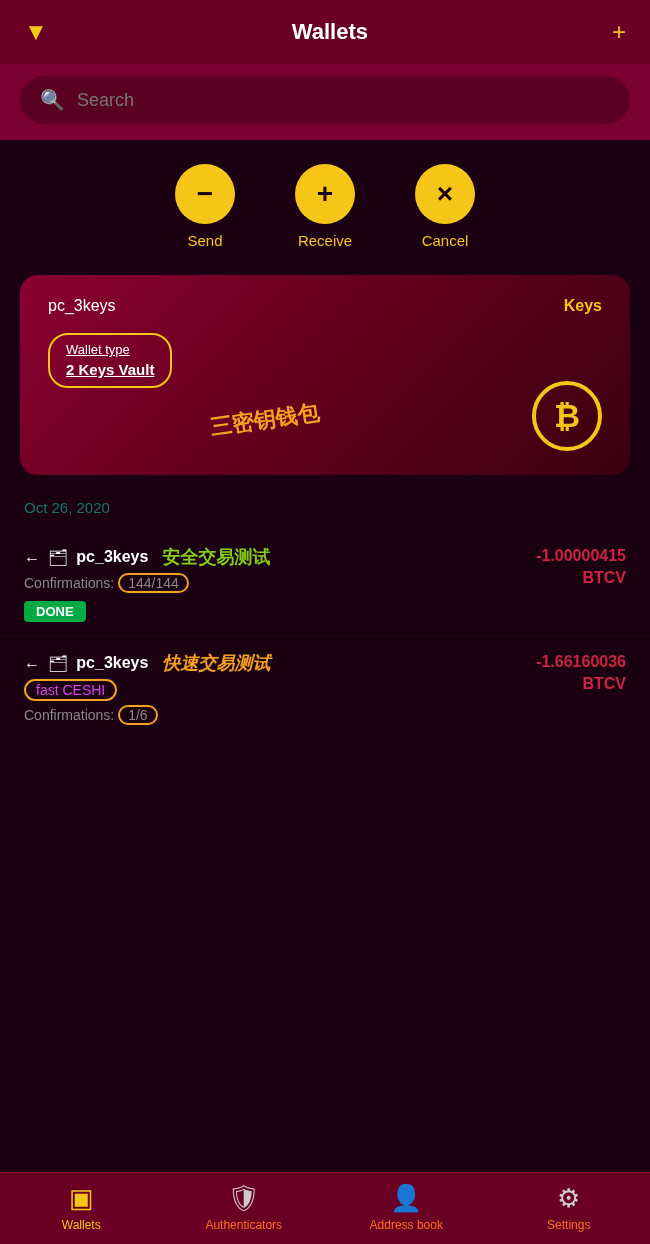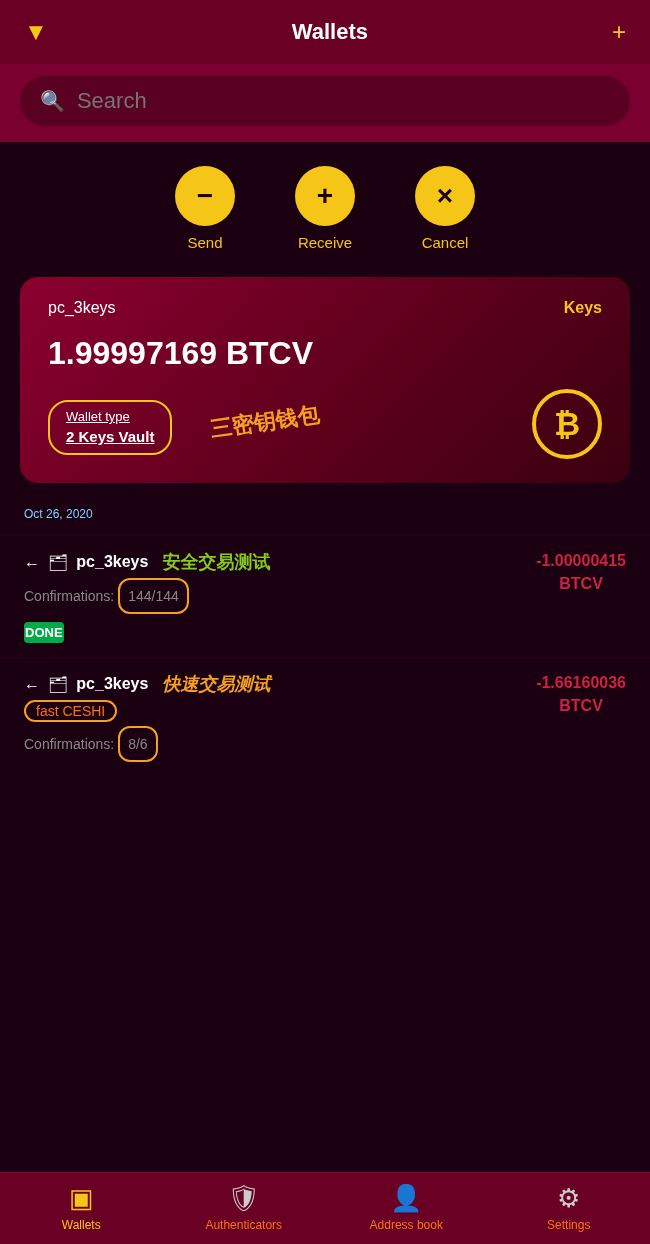--- a/index.html
+++ b/index.html
@@ -46,21 +46,21 @@
     }
     .search-icon-wrap {
       color: #ccc;
       font-size: 20px;
     }
     .search-input {
       background: transparent;
       border: none;
       outline: none;
       color: #aaa;
-      font-size: 22px;
+      font-size: 18px;
       width: 100%;
     }
 
     
     .action-row {
       background: #1a0010;
       display: flex;
       justify-content: center;
       gap: 60px;
       padding: 24px 20px 16px;
@@ -167,22 +167,22 @@
     }
     .btc-symbol {
       color: #f5c518;
       font-size: 32px;
       font-weight: bold;
     }
 
     
     .date-label {
       padding: 0 24px 14px;
-      color: #7dd3fc;
-      font-size: 12px;
+      color: #0f766e;
+      font-size: 15px;
     }
 
     
     .tx-item {
       padding: 14px 24px;
       border-top: 1px solid #2a0018;
       background: #1a0010;
     }
     .tx-top {
       display: flex;
@@ -223,35 +223,35 @@
       margin-bottom: 4px;
     }
     .tx-confirmations {
       color: #888;
       font-size: 14px;
       margin-bottom: 8px;
     }
     .tx-conf-highlight {
       border: 2px solid #f5a020;
       border-radius: 12px;
-      padding: 8px 8px;
+      padding: 0 8px;
       color: #888;
       display: inline-block;
     }
     .tx-status {
       display: inline-block;
       background: #00aa44;
       color: #fff;
       font-size: 13px;
       font-weight: bold;
-      padding: 3px 1px;
+      padding: 3px 12px;
       border-radius: 4px;
     }
     .tx-amount {
-      text-align: center;
+      text-align: right;
       color: #cc2244;
       font-weight: bold;
       font-size: 16px;
       line-height: 1.4;
     }
 
     
     .bottom-nav {
       position: fixed;
       bottom: 0;
@@ -326,21 +326,20 @@
     <div class="action-circle">×</div>
     <span class="action-label">Cancel</span>
   </div>
 </div>
 
 <div class="wallet-card">
   <div class="wallet-card-header">
     <span class="wallet-name">pc_3keys</span>
     <span class="wallet-edit">Keys</span>
   </div>
-  <div class="wallet-balance">1.99997169 BTCV</div>
   <div style="display:flex; align-items:center; gap:16px;text-decoration:underline;">
     <div class="wallet-type-badge">
       <div class="type-label">Wallet type</div>
       <div class="type-value">2 Keys Vault</div>
     </div>
   </div>
   <span class="wallet-annotation">三密钥钱包</span>
   <div class="btc-icon">
     <div class="btc-circle">
       <span class="btc-symbol">₿</span>
@@ -375,25 +374,25 @@
 <div class="tx-item">
   <div class="tx-top">
     <div class="tx-left">
       <div class="tx-title-row">
         <span class="tx-arrow">←</span>
         <span class="tx-icon">🗂</span>
         <span class="tx-name">pc_3keys</span>
         <span class="fast-annotation">快速交易测试</span>
       </div>
       <div style="display:flex;align-items:center;gap:8px;margin-bottom:4px;">
-        <span style="border:2px solid #f5a020;border-radius:12px;padding:1px 10px;color:#f97316;font-size:14px;">fast CESHI</span>
+        <span style="border:2px solid #f5a020;border-radius:12px;padding:1px 10px;color:#d946ef;font-size:14px;">fast CESHI</span>
       </div>
       <div class="tx-confirmations">
         <span>Confirmations:</span>
-        <span class="tx-conf-highlight">8/6</span>
+        <span class="tx-conf-highlight">1/6</span>
       </div>
     </div>
     <div class="tx-amount">
       <span>-1.66160036</span><br>
       <span>BTCV</span>
     </div>
   </div>
 </div>
 
 <div class="spacer"></div>

